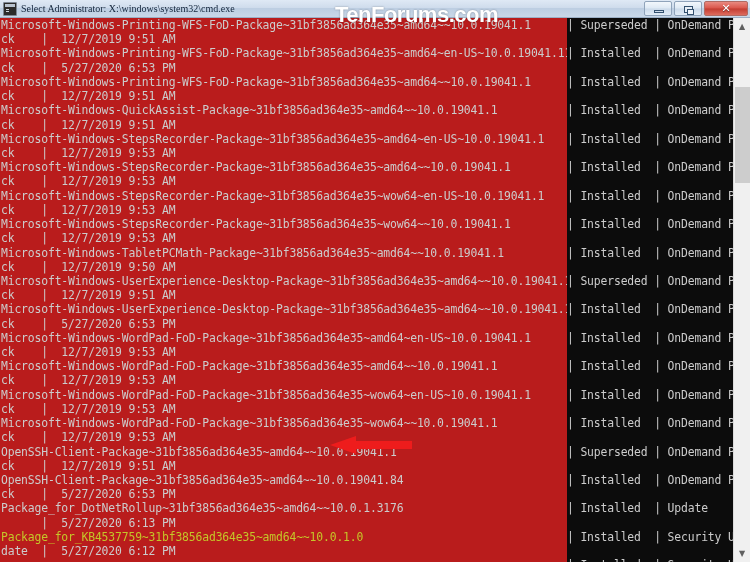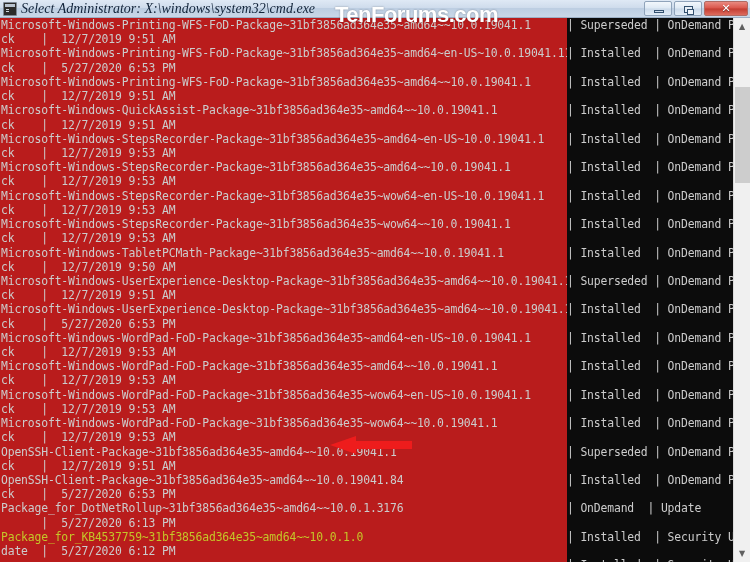--- a/index.html
+++ b/index.html
@@ -55,22 +55,21 @@
   .tb-icon::after {
     content: "";
     position: absolute;
     left: 2px; top: 6px;
     width: 3px; height: 1px;
     background: #cfd6de;
     box-shadow: 0 2px 0 #cfd6de;
   }
   .tb-title {
     font-family: "Liberation Serif", "DejaVu Serif", serif;
-    font-style: italic;
-    font-size: 14px;
+    font-size: 10px;
     color: #12243a;
     white-space: nowrap;
     letter-spacing: 0px;
     flex: none;
   }
   .tb-spacer { flex: 1 1 auto; }
   .tb-buttons {
     display: flex;
     align-items: center;
     height: 18px;
@@ -318,21 +317,21 @@
         <div class="line">| Installed  | OnDemand Pa</div>
         <div class="line"></div>
         <div class="line">| Installed  | OnDemand Pa</div>
         <div class="line"></div>
         <div class="line">| Installed  | OnDemand Pa</div>
         <div class="line"></div>
         <div class="line">| Superseded | OnDemand Pa</div>
         <div class="line"></div>
         <div class="line">| Installed  | OnDemand Pa</div>
         <div class="line"></div>
-        <div class="line">| OnDemand  | Update</div>
+        <div class="line">| Installed  | Update</div>
         <div class="line"></div>
         <div class="line">| Installed  | Security Up</div>
         <div class="line"></div>
         <div class="line">| Installed  | Security Up</div>
       </div>
   </div>
 
   <div class="scrollbar">
     <div class="sb-arrow up">▲</div>
     <div class="sb-thumb"></div>

